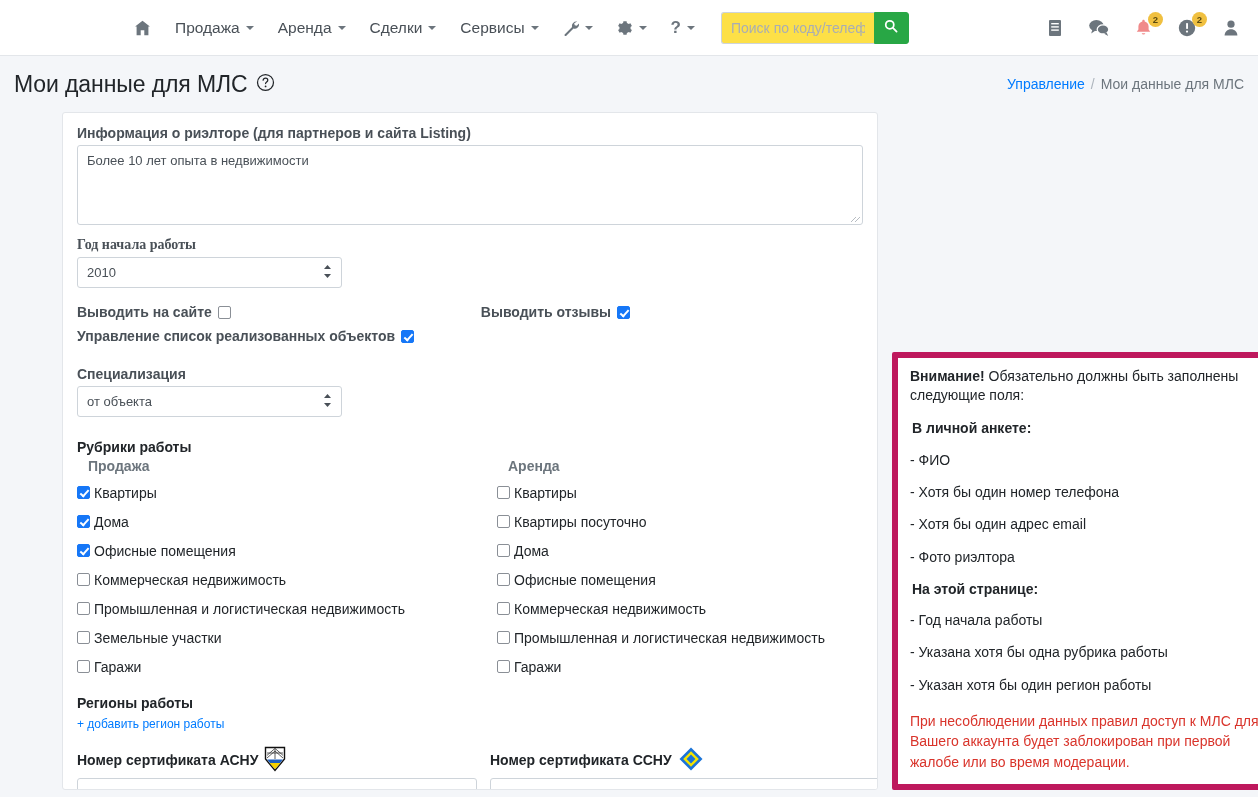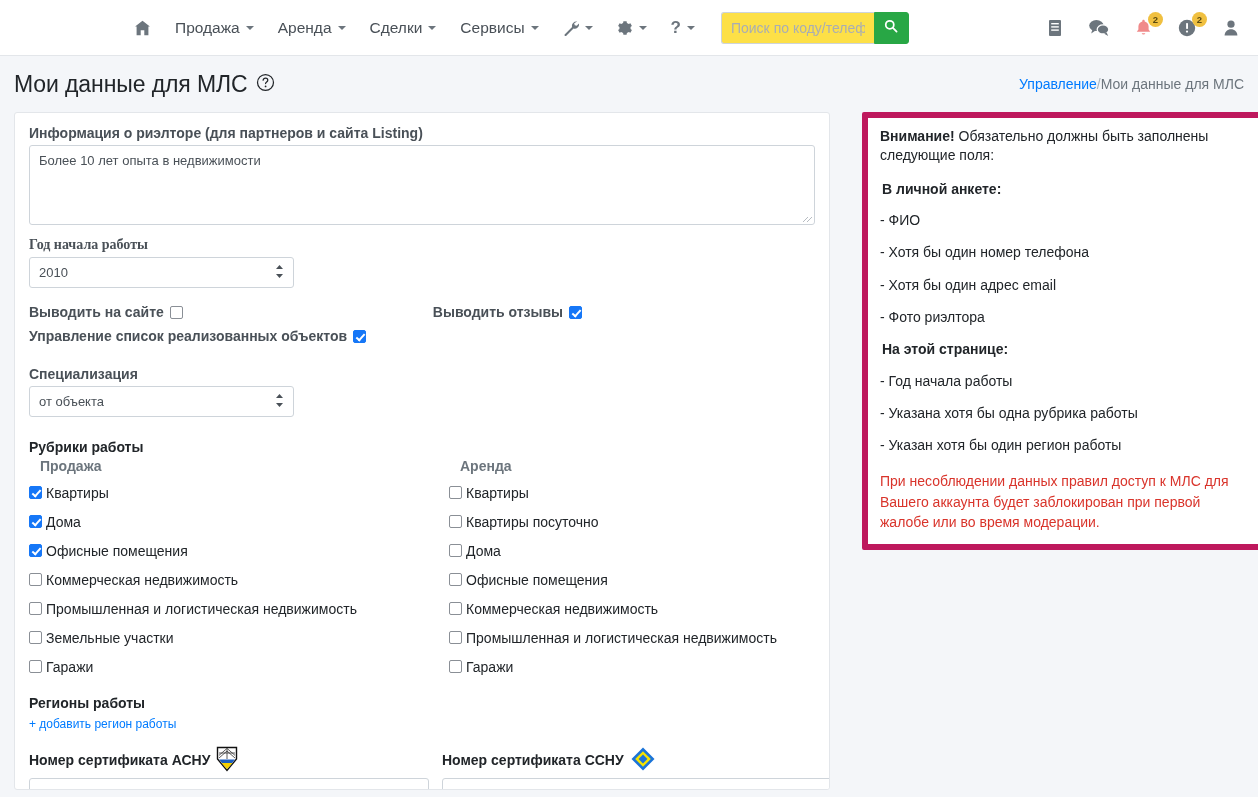--- a/index.html
+++ b/index.html
@@ -137,30 +137,32 @@
     align-items: center;
     gap: 8px;
     letter-spacing: -0.1px;
   }
   .help-circle { display:block; }
   .breadcrumb {
     font-size: 14px;
     color: #6c757d;
     display: flex;
     align-items: center;
+    gap: 6px;
   }
   .breadcrumb a { color: #007bff; text-decoration: none; cursor: pointer; }
   .breadcrumb .sep { color: #adb5bd; }
 
   
   .main {
     display: flex;
     padding: 0 14px;
-    gap: 32px;
-    align-items: flex-start;
+    gap: 14px;
+    align-items: flex-end;
+    margin-left: 48px;
   }
   .card {
     background: #ffffff;
     border: 1px solid #e3e6ea;
     border-radius: 3px;
     padding: 10px 14px 14px 14px;
     width: 816px;
     flex: none;
     height: 678px;
     overflow: hidden;

